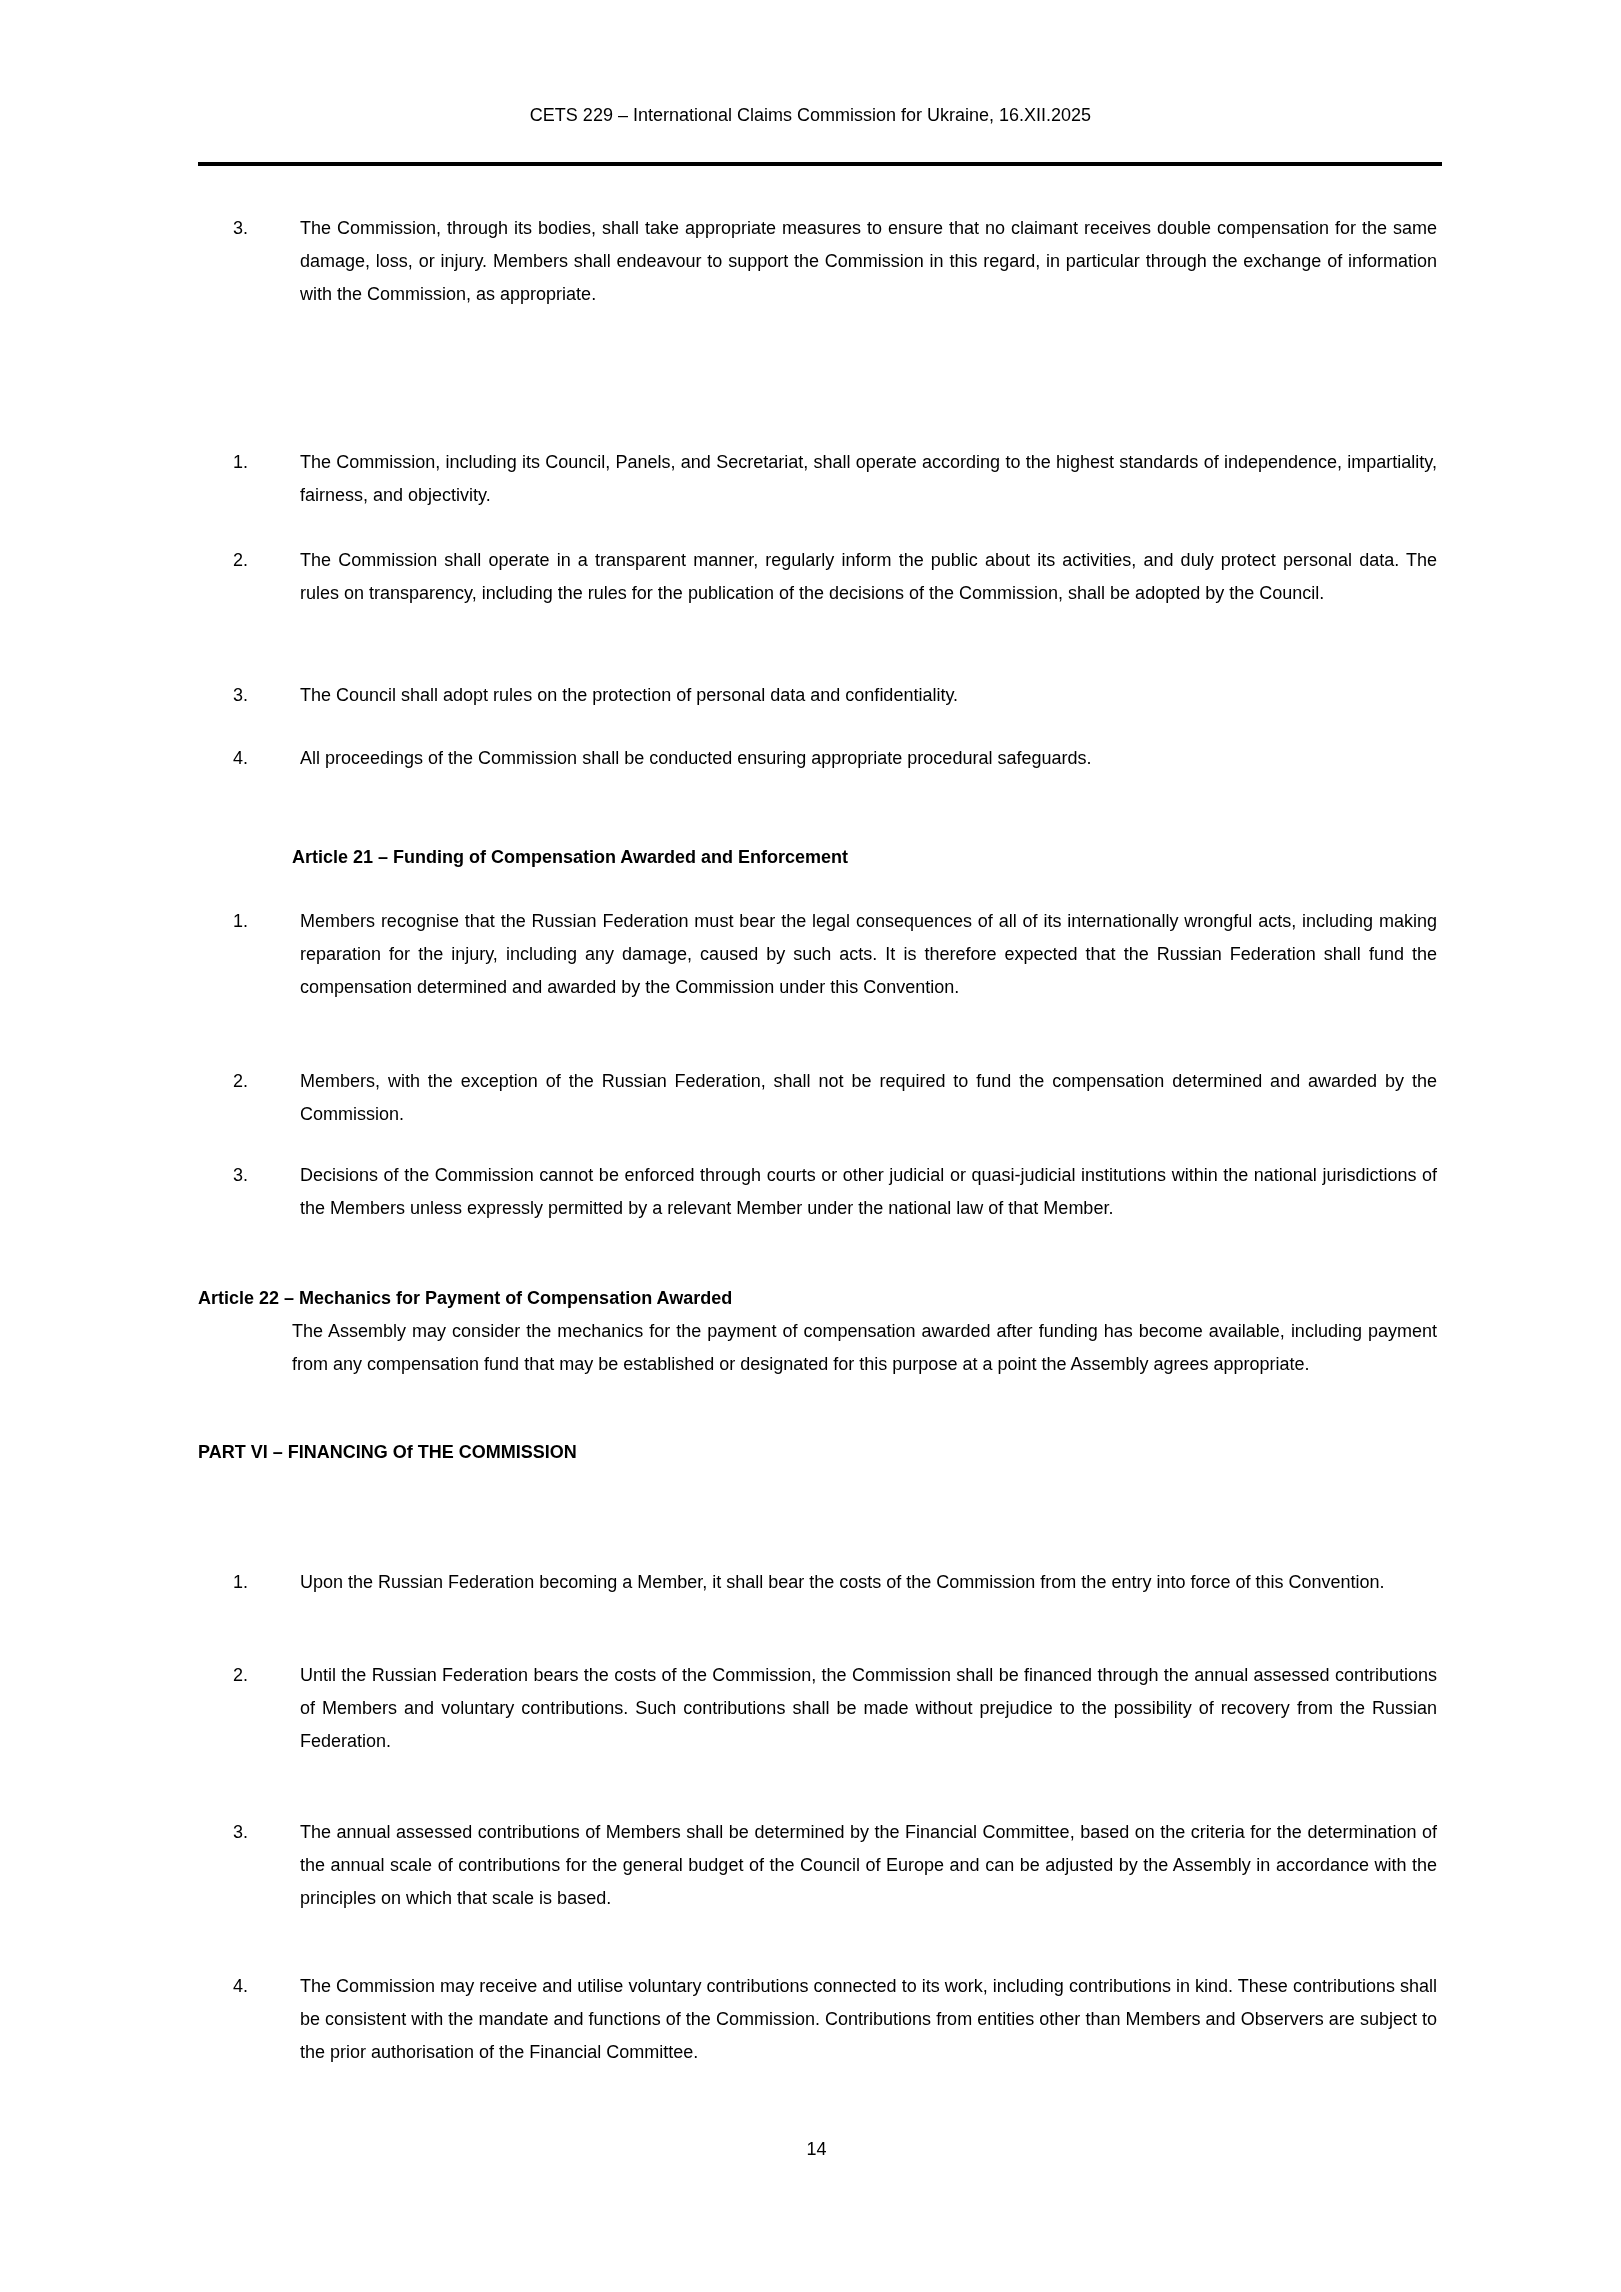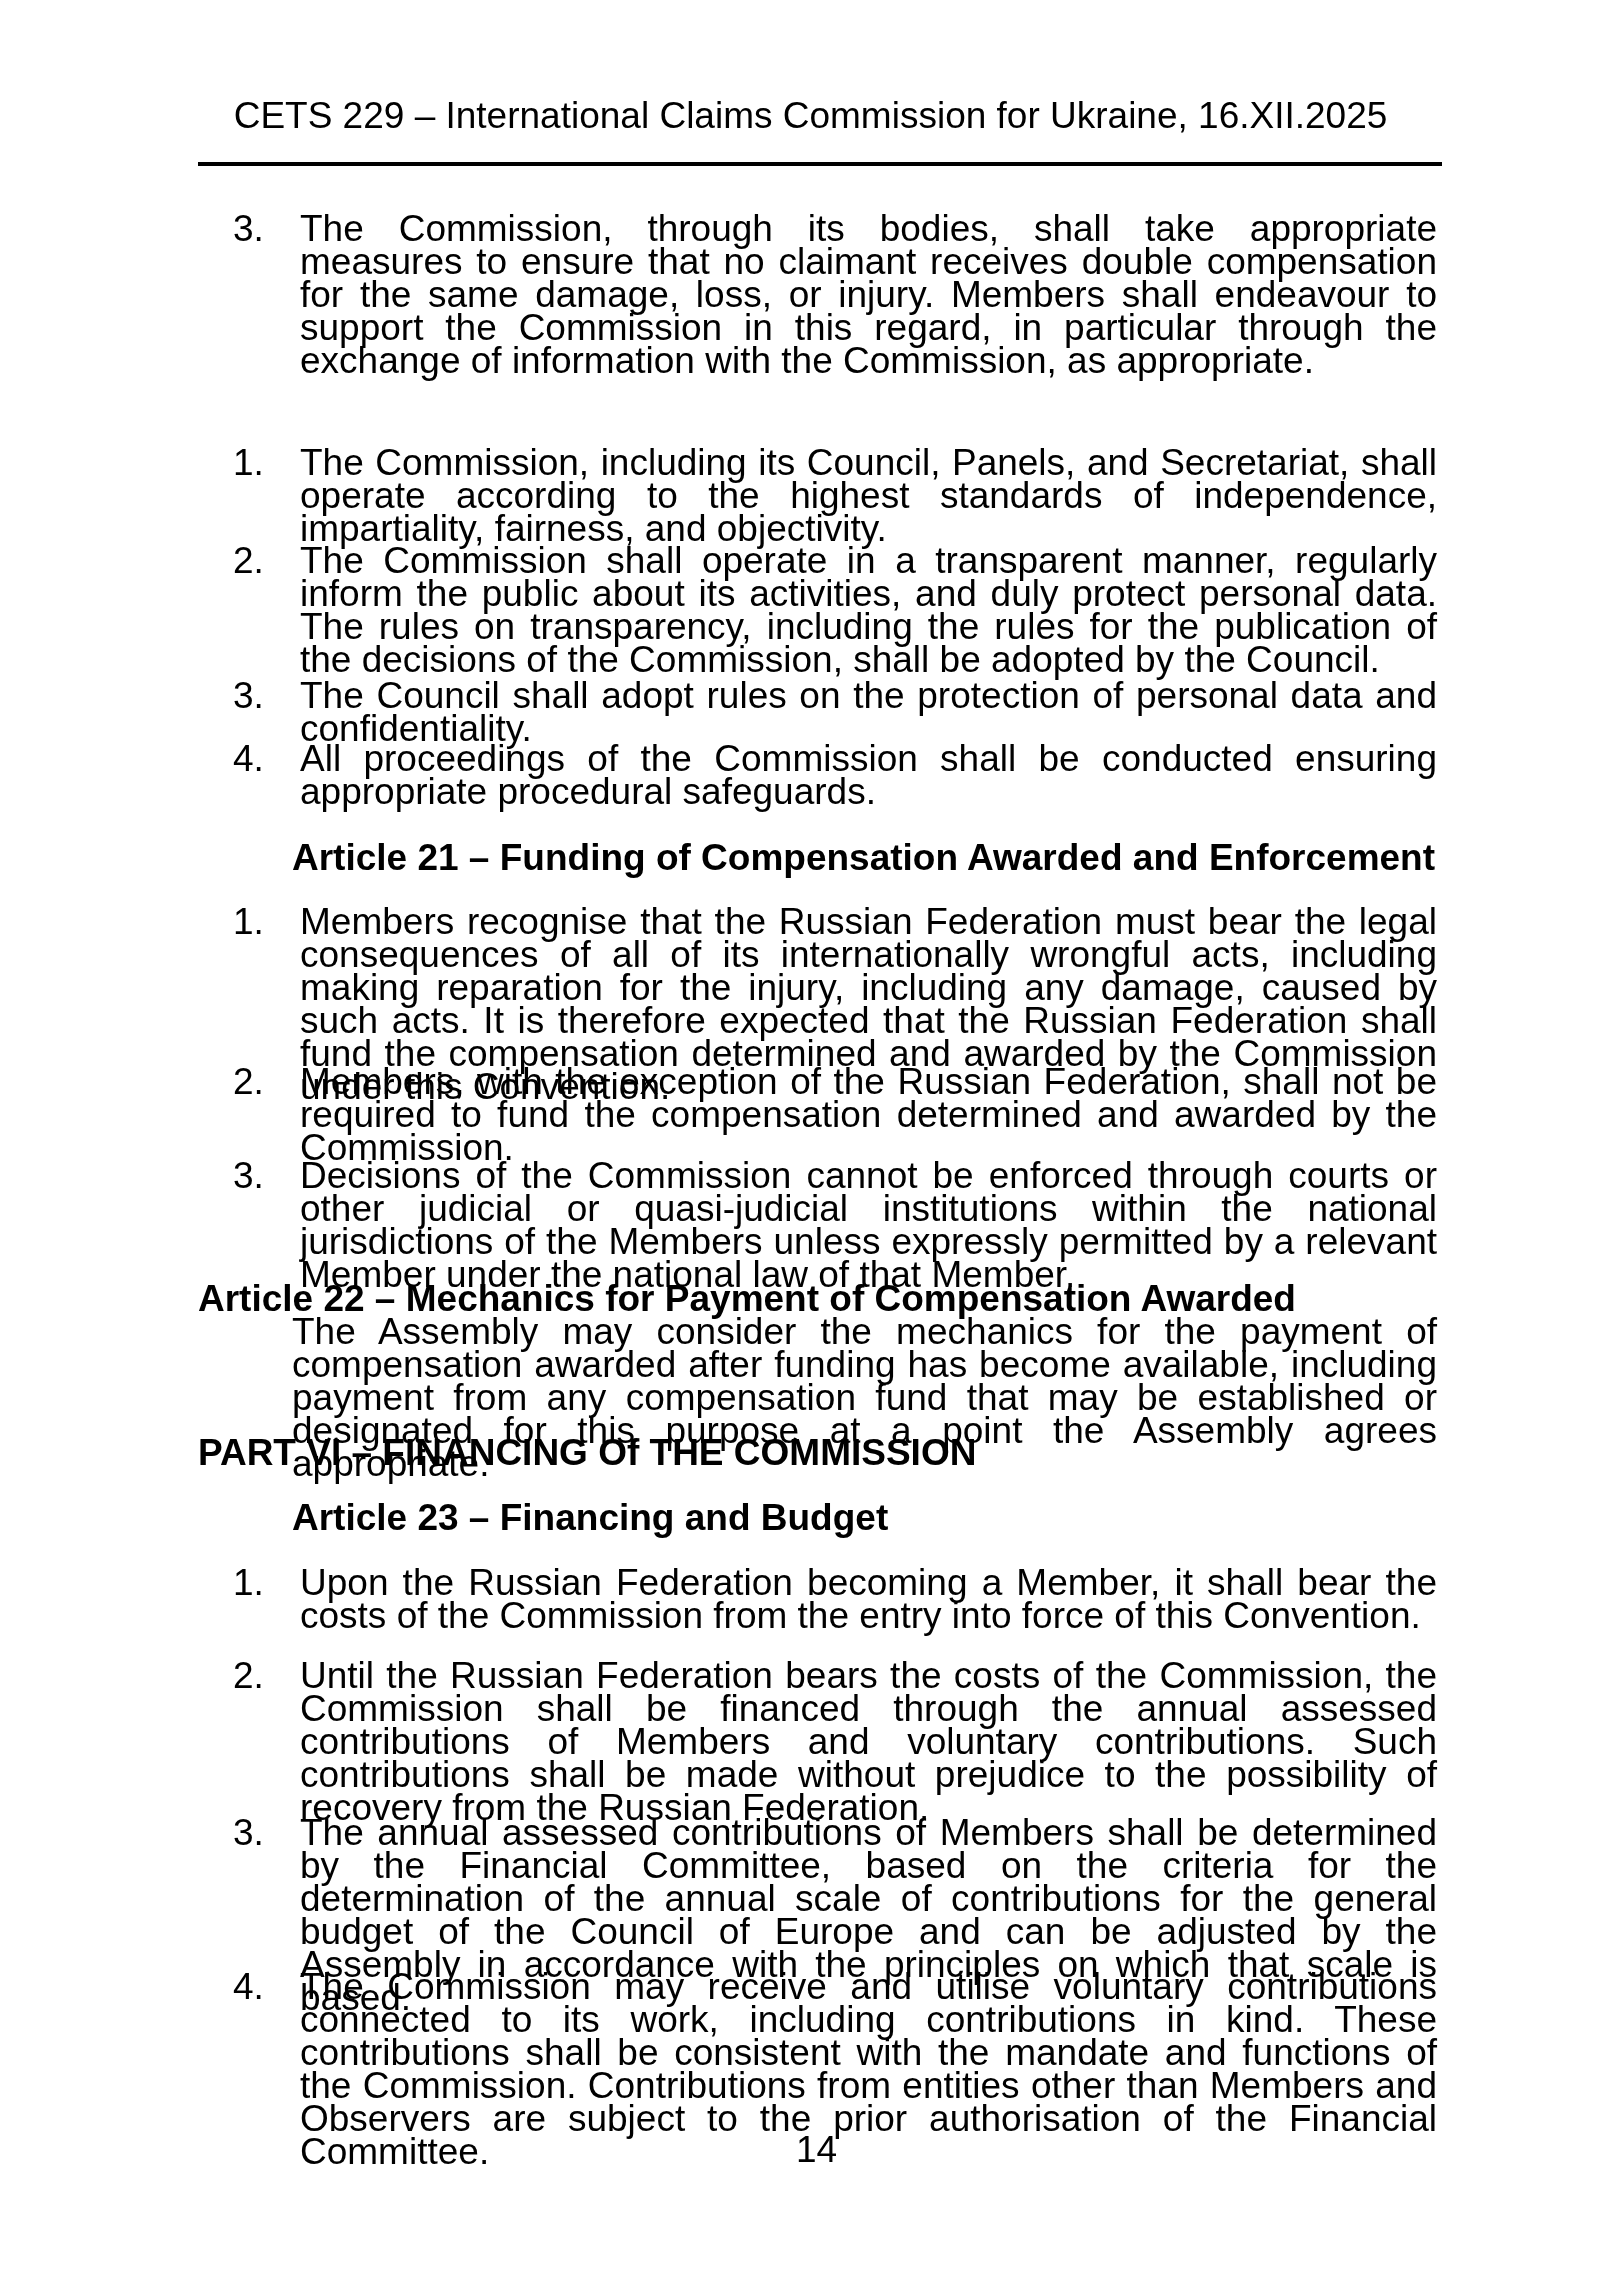--- a/index.html
+++ b/index.html
@@ -5,21 +5,21 @@
 <style>
   * { box-sizing: border-box; margin: 0; padding: 0; }
   html, body { background: #ffffff; }
   .page {
     position: relative;
     width: 1621px;
     height: 2293px;
     background: #ffffff;
     color: #000000;
     font-family: "Liberation Sans", sans-serif;
-    font-size: 37px;
+    font-size: 18px;
     line-height: 33px;
     overflow: hidden;
   }
   .header {
     position: absolute;
     top: 99px;
     left: 0;
     right: 0;
     text-align: center;
   }
@@ -117,21 +117,20 @@
     <span class="txt">Decisions of the Commission cannot be enforced through courts or other judicial or quasi-judicial institutions within the national jurisdictions of the Members unless expressly permitted by a relevant Member under the national law of that Member.</span>
   </div>
 
   <div class="block" style="top:1282px">
     <div class="subhead">Article 22 – Mechanics for Payment of Compensation Awarded</div>
     <div class="subpara">The Assembly may consider the mechanics for the payment of compensation awarded after funding has become available, including payment from any compensation fund that may be established or designated for this purpose at a point the Assembly agrees appropriate.</div>
   </div>
 
   <div class="block part-title" style="top:1436px">PART VI – FINANCING Of THE COMMISSION</div>
 
-  <div class="block heading" style="top:1501px">Article 23 – Financing and Budget</div>
 
   <div class="block item" style="top:1566px">
     <span class="num">1.</span>
     <span class="txt">Upon the Russian Federation becoming a Member, it shall bear the costs of the Commission from the entry into force of this Convention.</span>
   </div>
 
   <div class="block item" style="top:1659px">
     <span class="num">2.</span>
     <span class="txt">Until the Russian Federation bears the costs of the Commission, the Commission shall be financed through the annual assessed contributions of Members and voluntary contributions. Such contributions shall be made without prejudice to the possibility of recovery from the Russian Federation.</span>
   </div>

